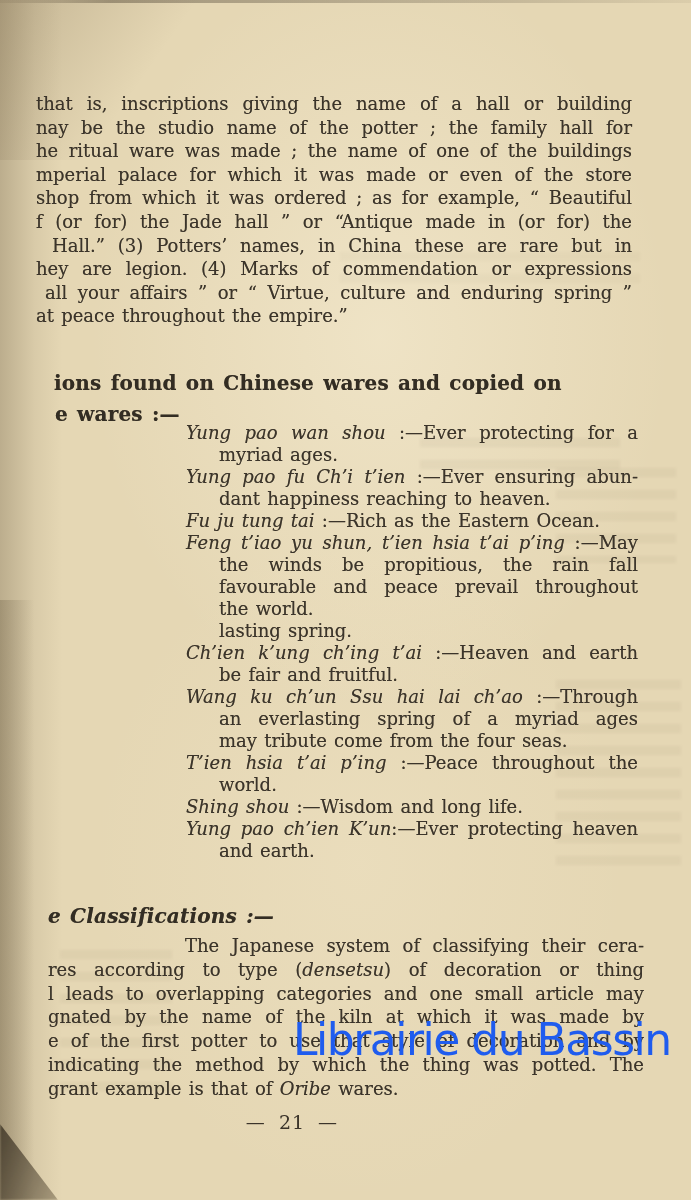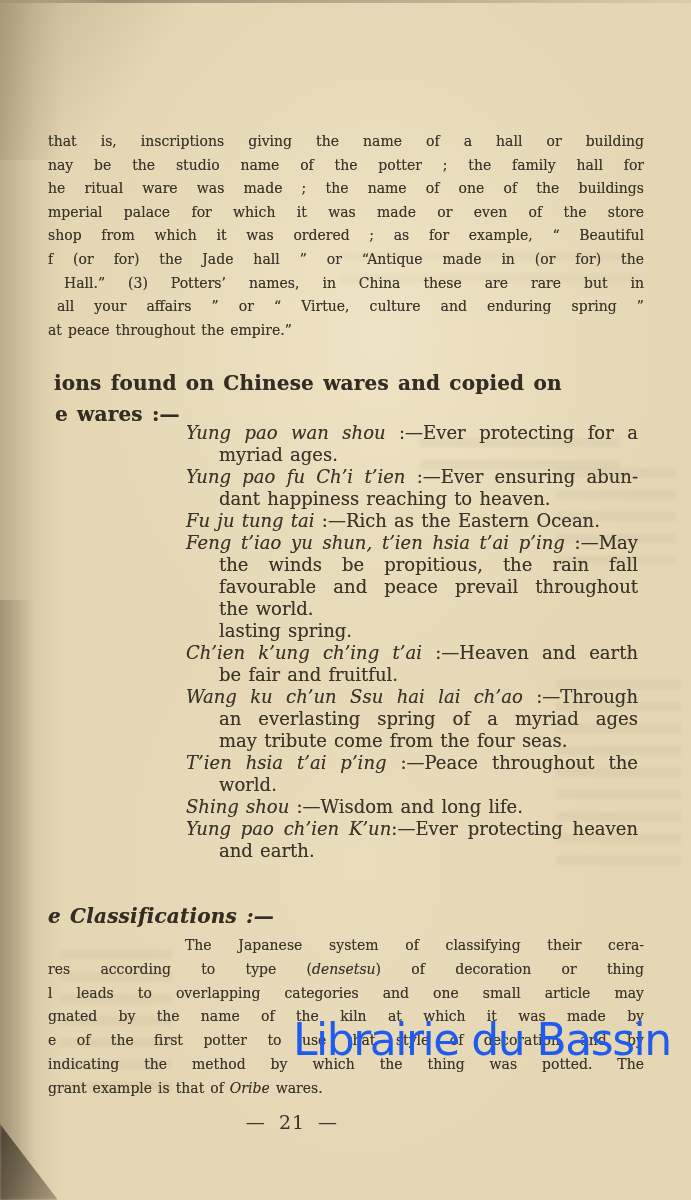--- a/index.html
+++ b/index.html
@@ -29,32 +29,32 @@
   .g2{left:556px;top:468px;width:120px;height:95px;}
   .g3{left:60px;top:950px;width:112px;height:145px;}
   .g4{left:556px;top:680px;width:125px;height:185px;}
   .g5{left:340px;top:252px;width:300px;height:40px;opacity:.32;}
 
   
   .block{position:absolute;}
   .line{white-space:normal;text-shadow:0 0 .5px rgba(59,52,42,.55);word-spacing:1.5px;}
   .jl{text-align:justify;text-align-last:justify;}
   .it, .seg-b{font-style:italic;}
-  #intro{left:48px;top:92px;width:596px;font-size:14px;line-height:23.6px;margin-top:38px;}
+  #intro{left:36px;top:92px;width:596px;font-size:18px;line-height:23.6px;}
   #intro .ia{padding-left:16px;}
   #intro .ib{padding-left:13px;}
   #intro .ic{padding-left:9px;}
   .heading{position:absolute;left:54px;font-weight:bold;font-size:20px;letter-spacing:.2px;
     color:#332d23;text-shadow:0 0 .5px rgba(51,45,35,.6);word-spacing:2px;}
   #heading-insc{top:371px;}
   #heading-wares{top:402px;left:55px;}
   #marks-list{left:186px;top:422px;width:452px;font-size:18px;line-height:22px;}
   #marks-list .w{padding-left:33px;}
   #heading-class{top:904px;left:48px;font-style:italic;}
-  #closing{left:48px;top:934px;width:596px;font-size:14px;line-height:23.8px;}
+  #closing{left:48px;top:934px;width:596px;font-size:18px;line-height:23.8px;}
   #closing .pind{padding-left:137px;}
   #page-number{position:absolute;left:192px;top:1111px;width:200px;text-align:center;
     font-size:19px;letter-spacing:1px;word-spacing:6px;}
   #watermark{position:absolute;left:293px;top:1018px;height:46px;
     font-family:"DejaVu Sans", "Liberation Sans", sans-serif;
     font-size:44px;line-height:44px;letter-spacing:-1.5px;white-space:nowrap;
     color:#1f5cee;font-weight:normal;}
 </style>
 </head>
 <body>
@@ -80,20 +80,21 @@
       <div class="line jl"><span class="seg-a">he ritual ware was made ; the name of one of the buildings</span><span class="seg-b"></span><span class="seg-c"></span></div>
 
       <div class="line jl"><span class="seg-a">mperial palace for which it was made or even of the store</span><span class="seg-b"></span><span class="seg-c"></span></div>
 
       <div class="line jl"><span class="seg-a">shop from which it was ordered ; as for example, “ Beautiful</span><span class="seg-b"></span><span class="seg-c"></span></div>
 
       <div class="line jl"><span class="seg-a">f (or for) the Jade hall ” or “Antique made in (or for) the</span><span class="seg-b"></span><span class="seg-c"></span></div>
 
       <div class="line jl ia"><span class="seg-a">Hall.”  (3) Potters’ names, in China these are rare but in</span><span class="seg-b"></span><span class="seg-c"></span></div>
 
+      <div class="line jl"><span class="seg-a">hey are legion.  (4) Marks of commendation or expressions</span><span class="seg-b"></span><span class="seg-c"></span></div>
 
 
       <div class="line jl ic"><span class="seg-a">all your affairs ” or “ Virtue, culture and enduring spring ”</span><span class="seg-b"></span><span class="seg-c"></span></div>
 
       <div class="line"><span class="seg-a">at peace throughout the empire.”</span><span class="seg-b"></span><span class="seg-c"></span></div>
     </div>
 
   <div id="heading-insc" class="heading">ions found on Chinese wares and copied on</div>
   <div id="heading-wares" class="heading">e wares :—</div>
 

